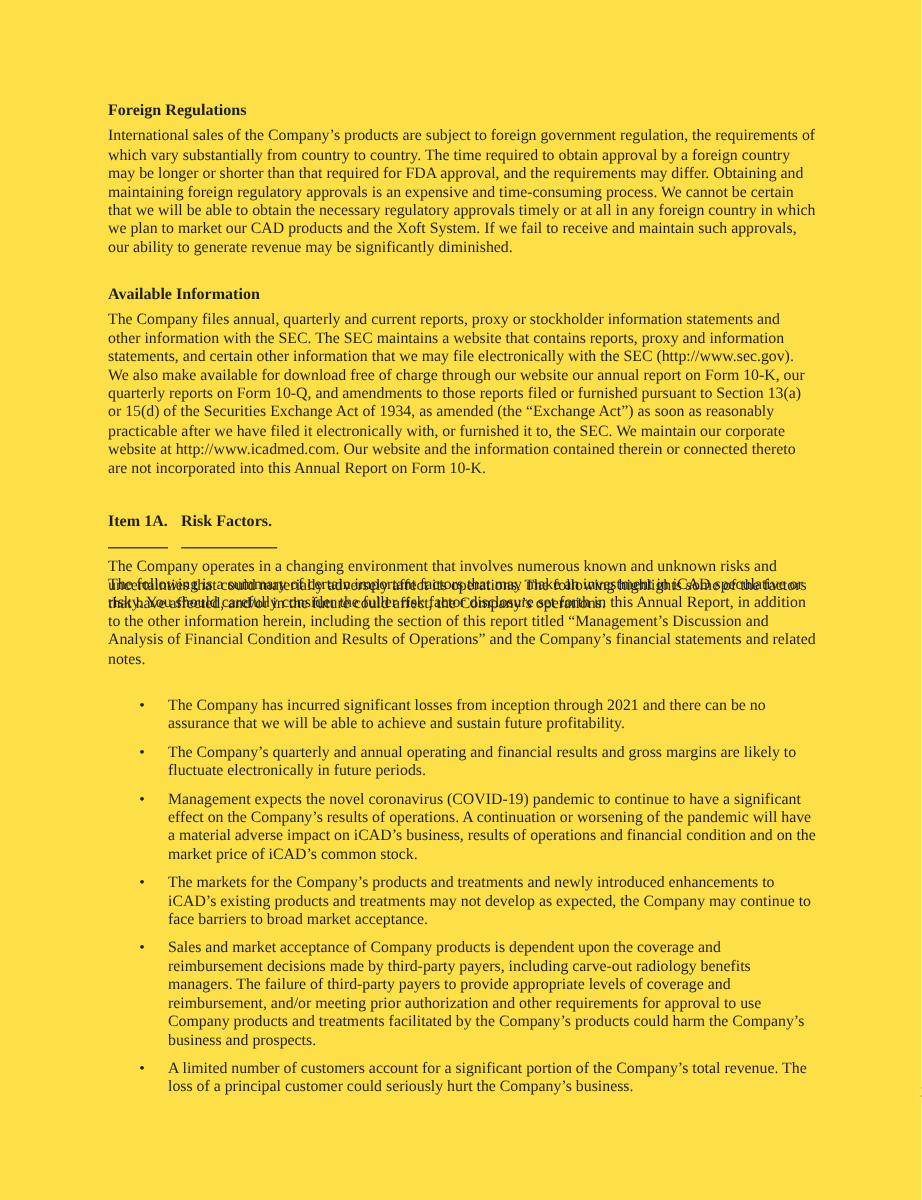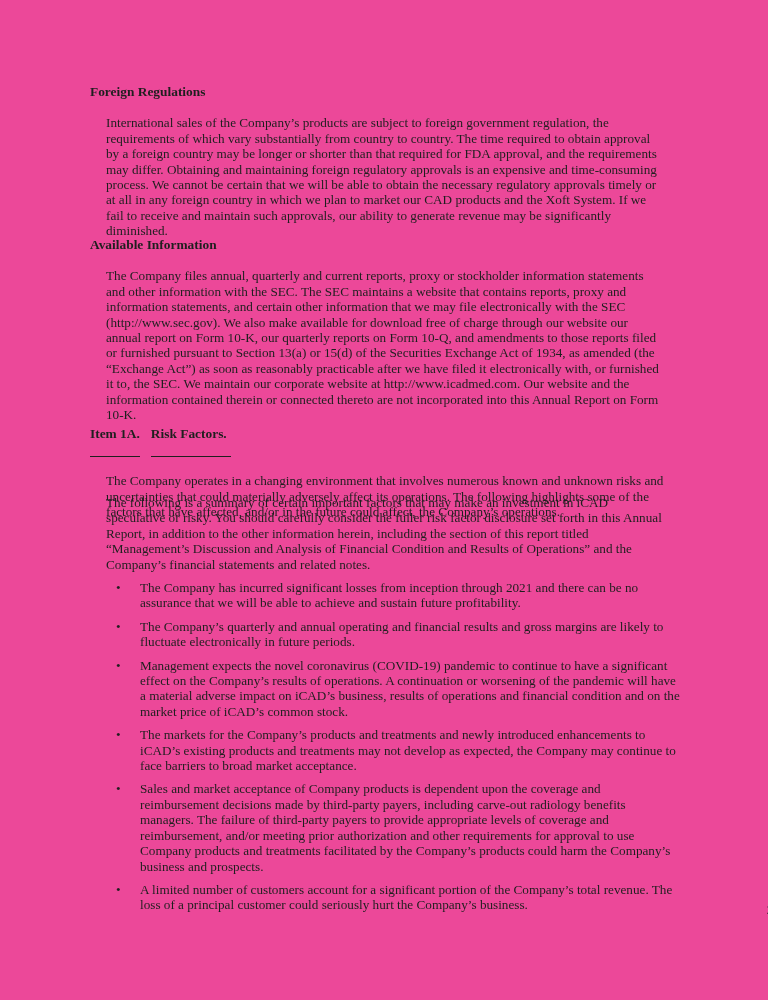--- a/index.html
+++ b/index.html
@@ -4,40 +4,40 @@
 <style>
   html, body {
     margin: 0;
     padding: 0;
     background: #ffffff;
   }
   .page {
     position: relative;
     width: 768px;
     height: 1000px;
-    background: #ec4899;
+    background: #fde047;
     font-family: "Liberation Serif", "DejaVu Serif", serif;
     color: #1f1f1f;
     overflow: hidden;
   }
   .block {
     position: absolute;
     left: 90px;
     width: 590px;
   }
   .heading {
     font-size: 13.4px;
     line-height: 15.4px;
     font-weight: bold;
     margin: 0 0 6px 0;
   }
   .para {
     font-size: 13.2px;
     line-height: 15.4px;
-    margin: 16px;
+    margin: 0;
     text-align: left;
   }
   .item-heading {
     font-size: 13.4px;
     line-height: 15.4px;
     font-weight: bold;
     margin: 0 0 7px 0;
   }
   .item-heading .u {
     display: inline-block;

